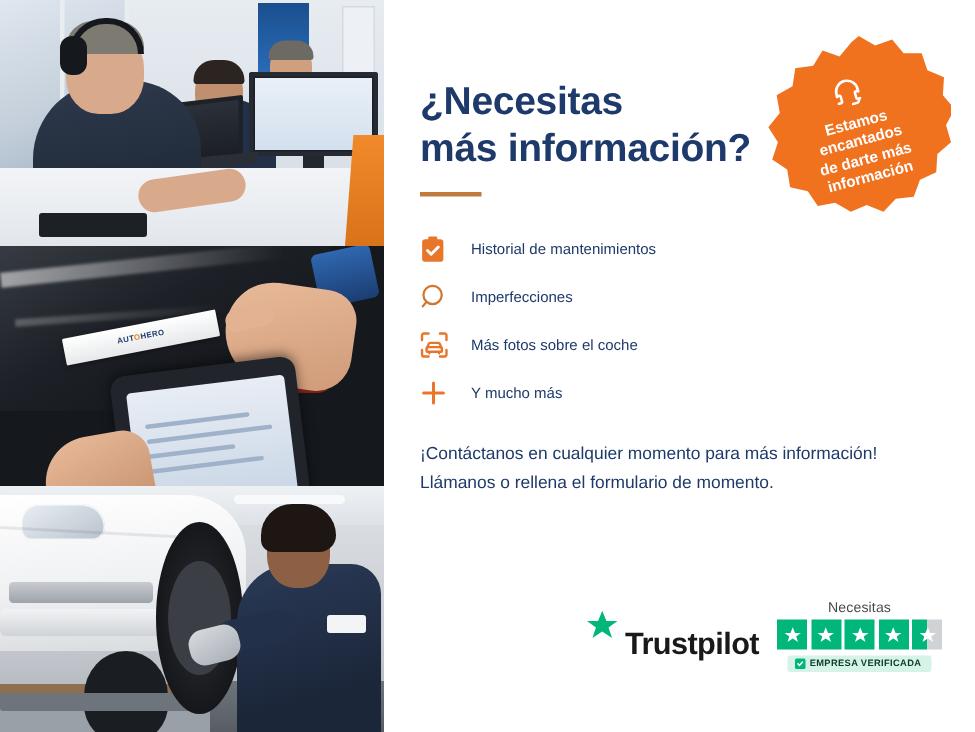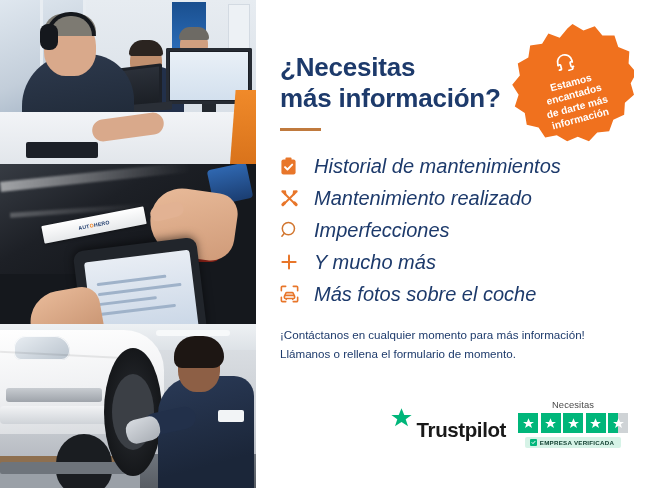--- a/index.html
+++ b/index.html
@@ -403,24 +403,23 @@
     height: 32px;
   }
   .feature-icon {
     width: 26px;
     flex: 0 0 26px;
     display: flex;
     align-items: center;
     justify-content: flex-start;
   }
   .feature-label {
-    font-size: 20px;
+    font-size: 10px;
     color: #1d3a6b;
     padding-left: 8px;
-    font-style: italic;
   }
 
   
   .contact {
     margin-top: 16px;
     font-size: 11.6px;
     line-height: 1.62;
     color: #1d3a6b;
     max-width: 350px;
   }
@@ -610,68 +609,55 @@
         <span class="feature-icon">
           <svg width="17" height="19" viewBox="0 0 18 20">
             <rect x="1.5" y="2.5" width="15" height="16" rx="2.2" fill="#e8762a"></rect>
             <rect x="5.8" y="0.6" width="6.4" height="3.4" rx="1" fill="#e8762a"></rect>
             <path d="M5.3 10.6l2.6 2.6 5-5.2" stroke="#ffffff" stroke-width="2" fill="none" stroke-linecap="round" stroke-linejoin="round"></path>
           </svg>
         </span>
         <span class="feature-label">Historial de mantenimientos</span>
       </li>
 
-      <li class="feature">
-        <span class="feature-icon">
-          <svg width="19" height="19" viewBox="0 0 20 20" fill="none" stroke="#e8762a" stroke-width="2.2" stroke-linecap="round">
-            <path d="M3.4 3.4 L15.4 15.4"></path>
-            <path d="M16.6 3.4 L4.6 15.4"></path>
-            <path d="M2.6 2.4 l2.6 0.3 0.3 2.6" stroke-width="2.4"></path>
-            <path d="M17.4 2.4 l-2.6 0.3 -0.3 2.6" stroke-width="2.4"></path>
-            <path d="M15.2 14.6 l1.8 1.8" stroke-width="3.2"></path>
-            <path d="M4.8 14.6 l-1.8 1.8" stroke-width="3.2"></path>
-          </svg>
-        </span>
-        <span class="feature-label">Mantenimiento realizado</span>
-      </li>
 
       <li class="feature">
         <span class="feature-icon">
           <svg width="18" height="18" viewBox="0 0 18 18" fill="none" stroke="#d2762f" stroke-width="1.5" stroke-linecap="round">
             <circle cx="8.4" cy="7.6" r="6.1"></circle>
             <path d="M4.2 12.4 L1.9 15.2"></path>
           </svg>
         </span>
         <span class="feature-label">Imperfecciones</span>
-      </li>
-
-      <li class="feature">
-        <span class="feature-icon">
-          <svg width="18" height="18" viewBox="0 0 18 18" fill="none" stroke="#e8762a" stroke-width="2" stroke-linecap="round">
-            <path d="M9 2.4 V15.6"></path>
-            <path d="M2.4 9 H15.6"></path>
-          </svg>
-        </span>
-        <span class="feature-label">Y mucho más</span>
       </li>
 
       <li class="feature">
         <span class="feature-icon">
           <svg width="19" height="18" viewBox="0 0 20 19" fill="none" stroke="#e8762a" stroke-width="1.7" stroke-linecap="round">
             <path d="M1.4 6 V2.6 a1.2 1.2 0 0 1 1.2-1.2 H6"></path>
             <path d="M14 1.4 h3.4 a1.2 1.2 0 0 1 1.2 1.2 V6"></path>
             <path d="M18.6 13 v3.4 a1.2 1.2 0 0 1-1.2 1.2 H14"></path>
             <path d="M6 17.6 H2.6 a1.2 1.2 0 0 1-1.2-1.2 V13"></path>
             <path d="M5 11.4 l1.1-2.7 a1.1 1.1 0 0 1 1-.7 h5.8 a1.1 1.1 0 0 1 1 .7 l1.1 2.7" stroke-linejoin="round"></path>
             <rect x="4.6" y="11" width="10.8" height="3.3" rx="1"></rect>
             <path d="M6.6 14.5 v0.9" stroke-width="1.5"></path>
             <path d="M13.4 14.5 v0.9" stroke-width="1.5"></path>
           </svg>
         </span>
         <span class="feature-label">Más fotos sobre el coche</span>
+      </li>
+
+      <li class="feature">
+        <span class="feature-icon">
+          <svg width="18" height="18" viewBox="0 0 18 18" fill="none" stroke="#e8762a" stroke-width="2" stroke-linecap="round">
+            <path d="M9 2.4 V15.6"></path>
+            <path d="M2.4 9 H15.6"></path>
+          </svg>
+        </span>
+        <span class="feature-label">Y mucho más</span>
       </li>
 
     </ul>
 
     <p class="contact">
       <span>¡Contáctanos en cualquier momento para más información!</span><br>
       <span>Llámanos o rellena el formulario de momento.</span>
     </p>
 
     <div class="trustpilot">

